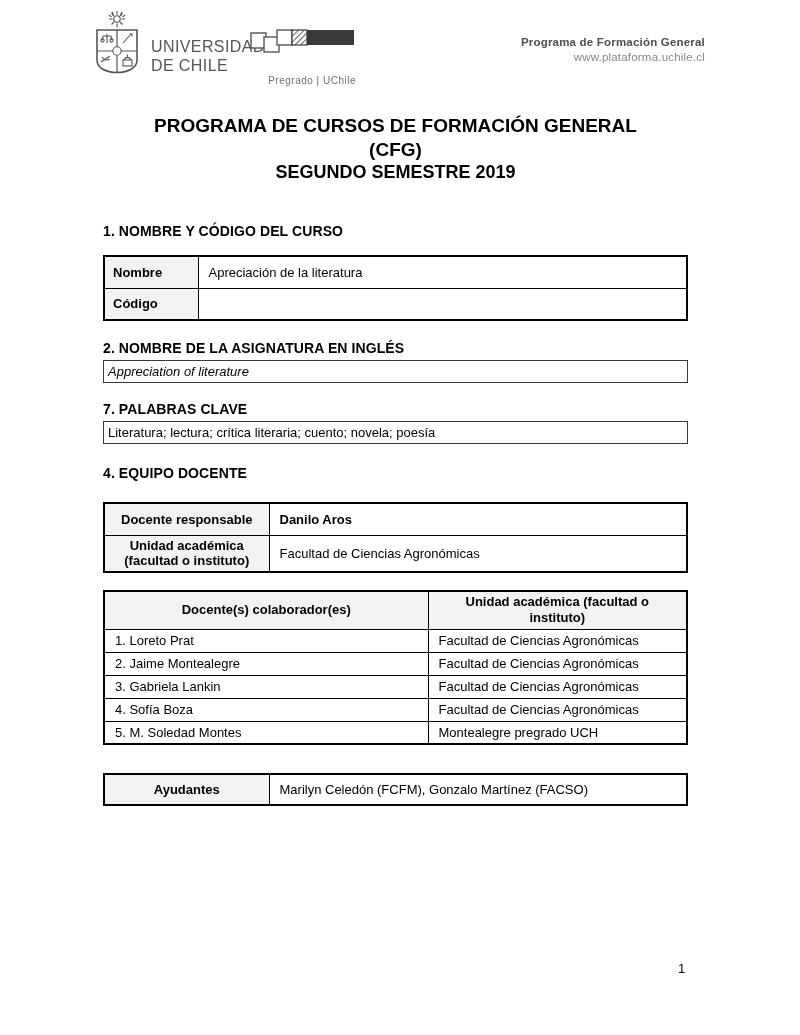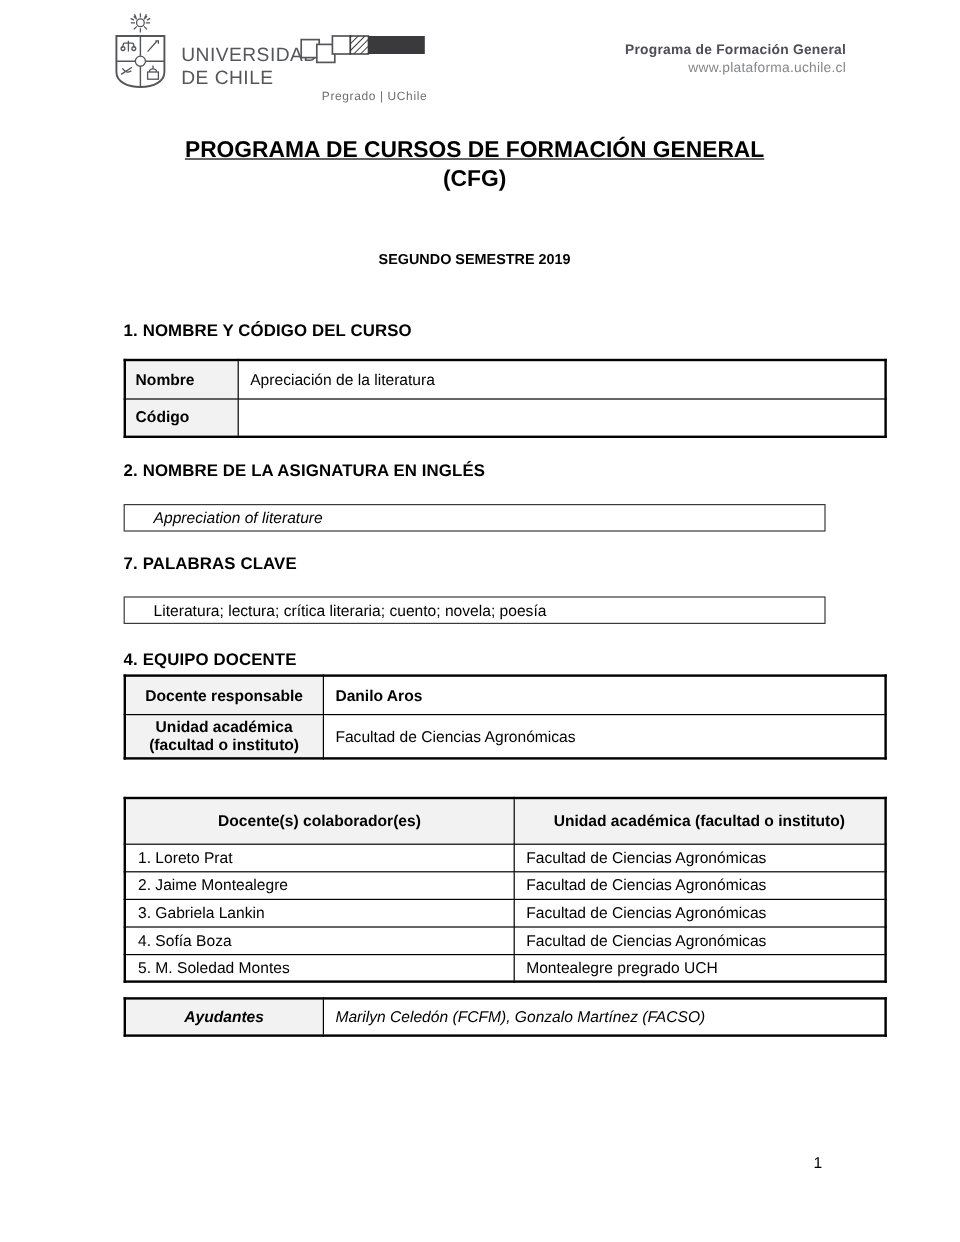--- a/index.html
+++ b/index.html
@@ -69,83 +69,83 @@
     position: absolute;
     left: 103px;
     top: 0;
     width: 585px;
   }
   .doc-title {
     margin-top: 114px;
     text-align: center;
     font-weight: bold;
   }
-  .doc-title .t1 { font-size: 19px; line-height: 24px; text-decoration: underline; }
+  .doc-title .t1 { font-size: 19px; line-height: 24px; }
   .doc-title .t2 { font-size: 19px; line-height: 24px; }
-  .doc-title .t3 { font-size: 12px; line-height: 20px; margin-top: 44px; }
+  .doc-title .t3 { font-size: 18px; line-height: 20px; }
 
   .sec-heading {
     font-size: 14px;
     font-weight: bold;
     letter-spacing: 0.1px;
   }
   .h-s1 { margin-top: 41px; }
   .h-s2 { margin-top: 19px; }
   .h-s3 { margin-top: 18px; }
   .h-s4 { margin-top: 21px; }
 
   table {
     border-collapse: collapse;
-    width: 636px;
+    width: 585px;
     table-layout: fixed;
   }
   .tbl { border: 2px solid #000; }
   .tbl td, .tbl th {
     border: 1px solid #000;
     font-size: 13px;
     vertical-align: middle;
   }
   .label-cell {
     background: #f2f2f2;
     font-weight: bold;
   }
   .left-pad { padding-left: 8px; padding-right: 6px; text-align: left; }
   .center { text-align: center; }
   .val-cell { padding-left: 10px; padding-right: 24px; }
 
   .tbl-nombre { margin-top: 16px; }
   .tbl-nombre td { height: 32px; }
 
   .box {
-    margin-top: 20px;
+    margin-top: 4px;
     border: 1px solid #3a3a3a;
     font-size: 13px;
-    padding: 3px 24px;
+    padding: 3px 4px;
     min-height: 20px;
   }
   .italic { font-style: italic; }
 
-  .tbl-equipo { margin-top: 5px; border-radius: 24px; }
+  .tbl-equipo { margin-top: 21px; border-radius: 24px; }
   .tbl-equipo .r1 td { height: 32px; }
   .tbl-equipo .r2 td { height: 37px; }
   .tbl-equipo .label-cell { line-height: 15px; padding: 2px 4px; }
   .bold { font-weight: bold; }
 
-  .tbl-colab { margin-top: 31px; border-radius: 28px; }
+  .tbl-colab { margin-top: 17px; border-radius: 28px; }
   .tbl-colab th {
     background: #f2f2f2;
     font-weight: bold;
     height: 38px;
     line-height: 16px;
     padding: 2px 8px;
     text-align: center;
   }
   .tbl-colab td { height: 23px; }
 
-  .tbl-ayud { margin-top: 12px; font-style: italic; }
+  .tbl-ayud { margin-top: 28px; }
   .tbl-ayud td { height: 31px; }
 
   .page-number {
     position: absolute;
     left: 678px;
     top: 961px;
     font-size: 13px;
   }
 
   svg { display: block; }

